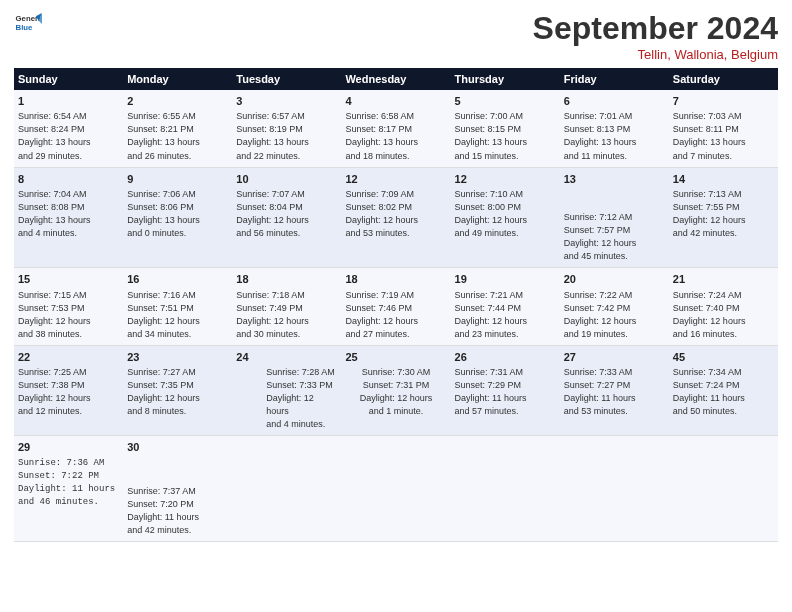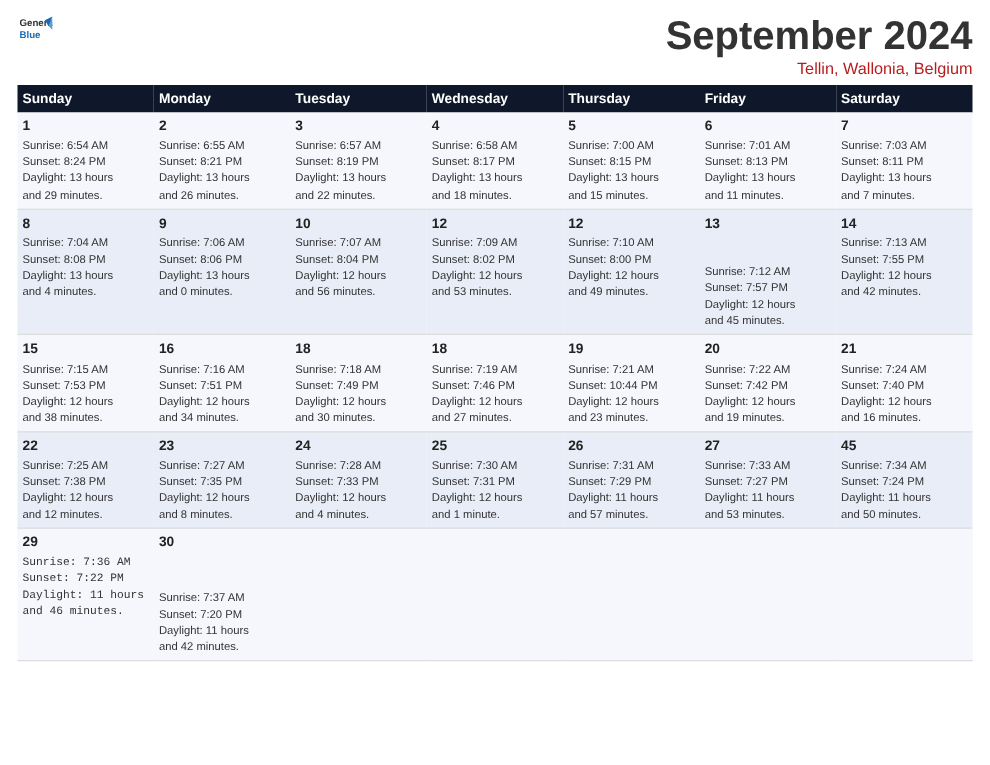--- a/index.html
+++ b/index.html
@@ -246,21 +246,21 @@
           <td>
             <span class="day-num">18</span>
             <div class="day-info" style="white-space: pre-line;">Sunrise: 7:19 AM
 Sunset: 7:46 PM
 Daylight: 12 hours
 and 27 minutes.</div>
           </td>
           <td>
             <span class="day-num">19</span>
             <div class="day-info" style="white-space: pre-line;">Sunrise: 7:21 AM
-Sunset: 10:44 PM
+Sunset: 7:44 PM
 Daylight: 12 hours
 and 23 minutes.</div>
           </td>
           <td>
             <span class="day-num">20</span>
             <div class="day-info" style="white-space: pre-line;">Sunrise: 7:22 AM
 Sunset: 7:42 PM
 Daylight: 12 hours
 and 19 minutes.</div>
           </td>
@@ -282,28 +282,28 @@
           </td>
           <td>
             <span class="day-num">23</span>
             <div class="day-info" style="white-space: pre-line;">Sunrise: 7:27 AM
 Sunset: 7:35 PM
 Daylight: 12 hours
 and 8 minutes.</div>
           </td>
           <td>
             <span class="day-num">24</span>
-            <div class="day-info" style="white-space: pre-line;">Sunrise: 7:28 AM
+            <div class="day-info" style="white-space: pre-line; margin-left: 30px;">Sunrise: 7:28 AM
 Sunset: 7:33 PM
 Daylight: 12 hours
 and 4 minutes.</div>
           </td>
           <td>
             <span class="day-num">25</span>
-            <div class="day-info" style="white-space: pre-line;">Sunrise: 7:30 AM
+            <div class="day-info" style="white-space: pre-line; text-align: center;">Sunrise: 7:30 AM
 Sunset: 7:31 PM
 Daylight: 12 hours
 and 1 minute.</div>
           </td>
           <td>
             <span class="day-num">26</span>
             <div class="day-info" style="white-space: pre-line;">Sunrise: 7:31 AM
 Sunset: 7:29 PM
 Daylight: 11 hours
 and 57 minutes.</div>

